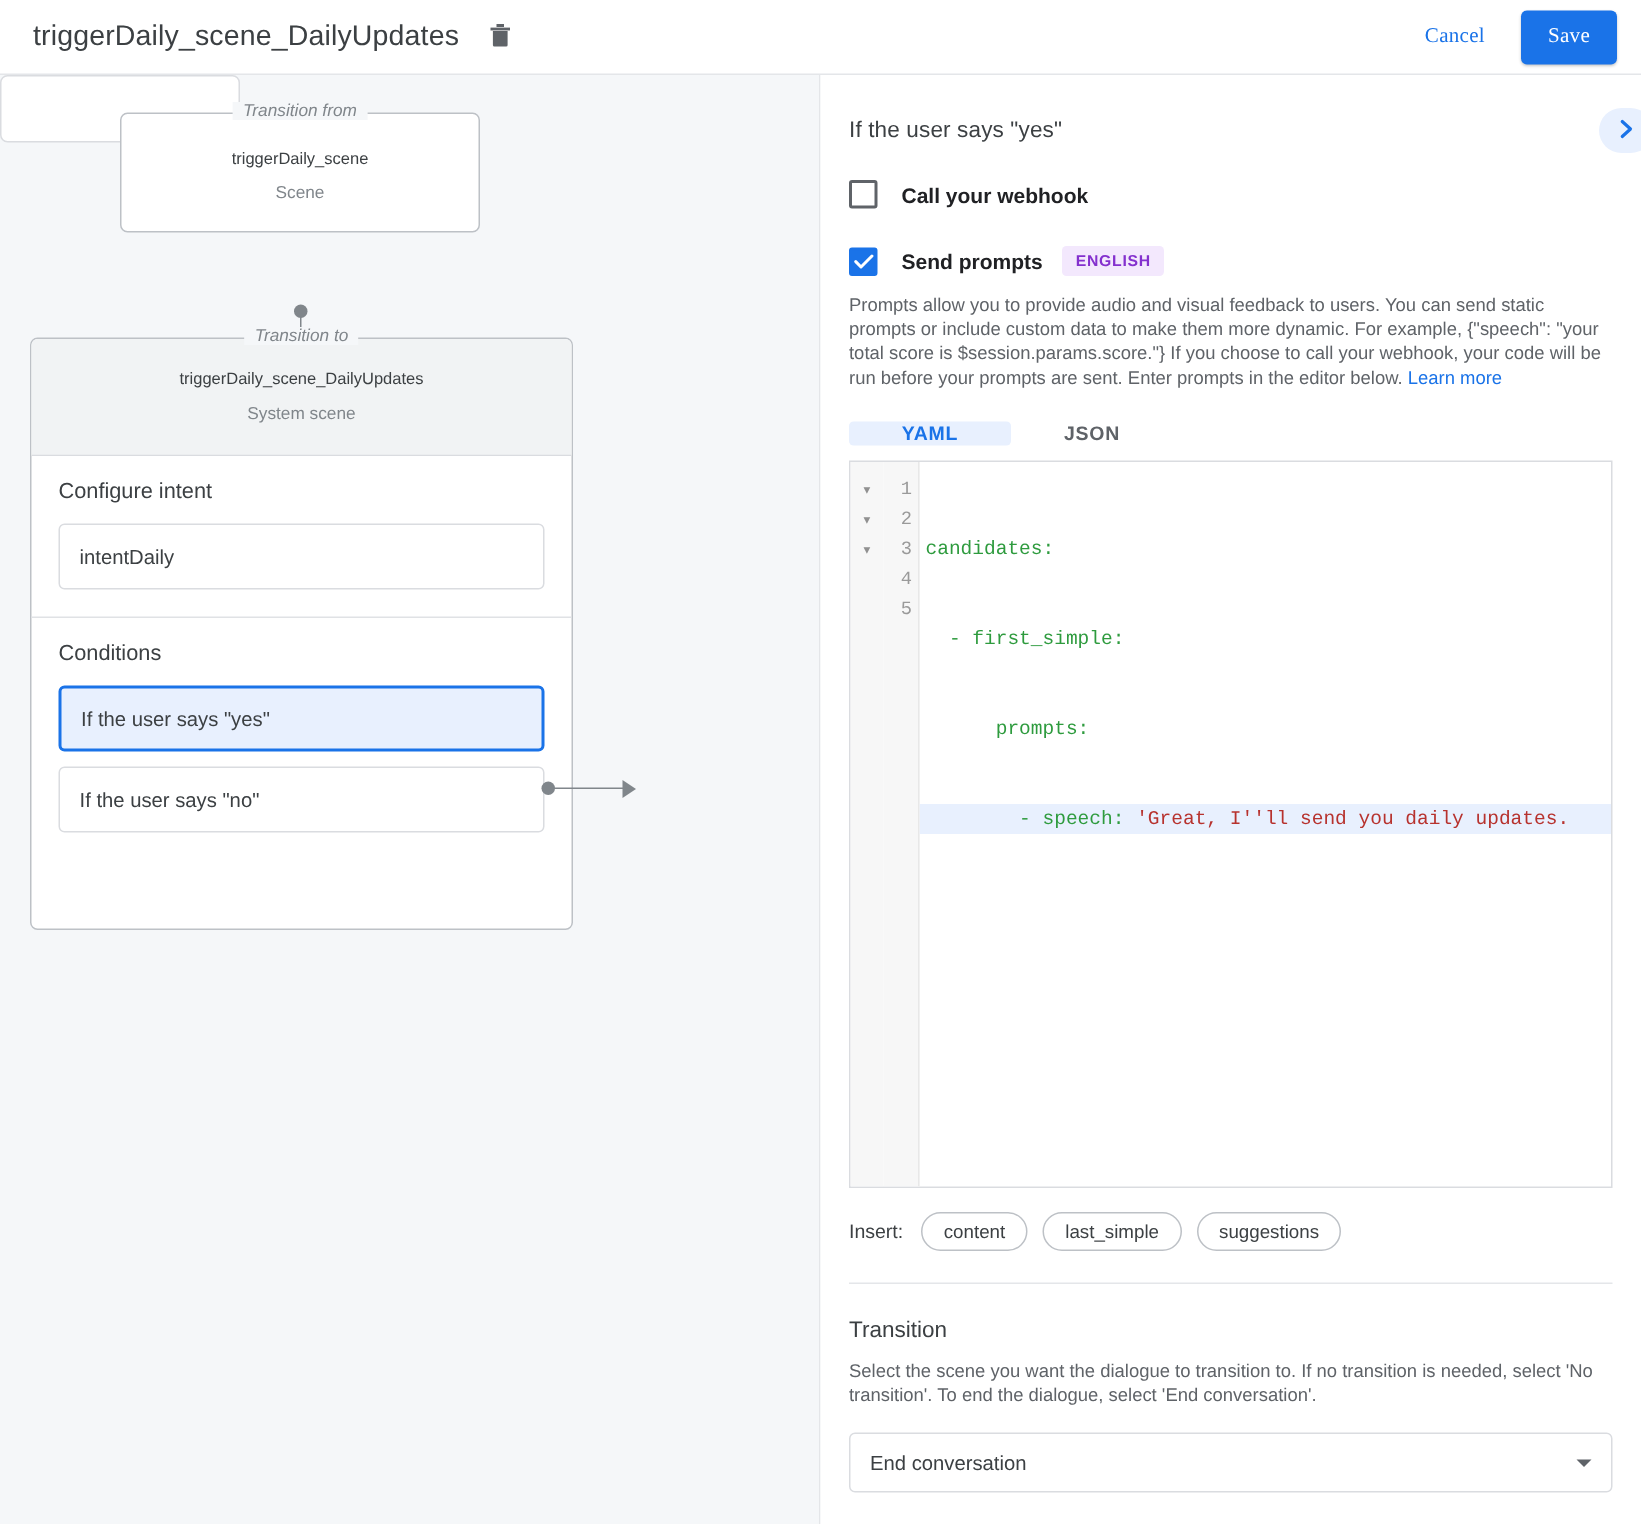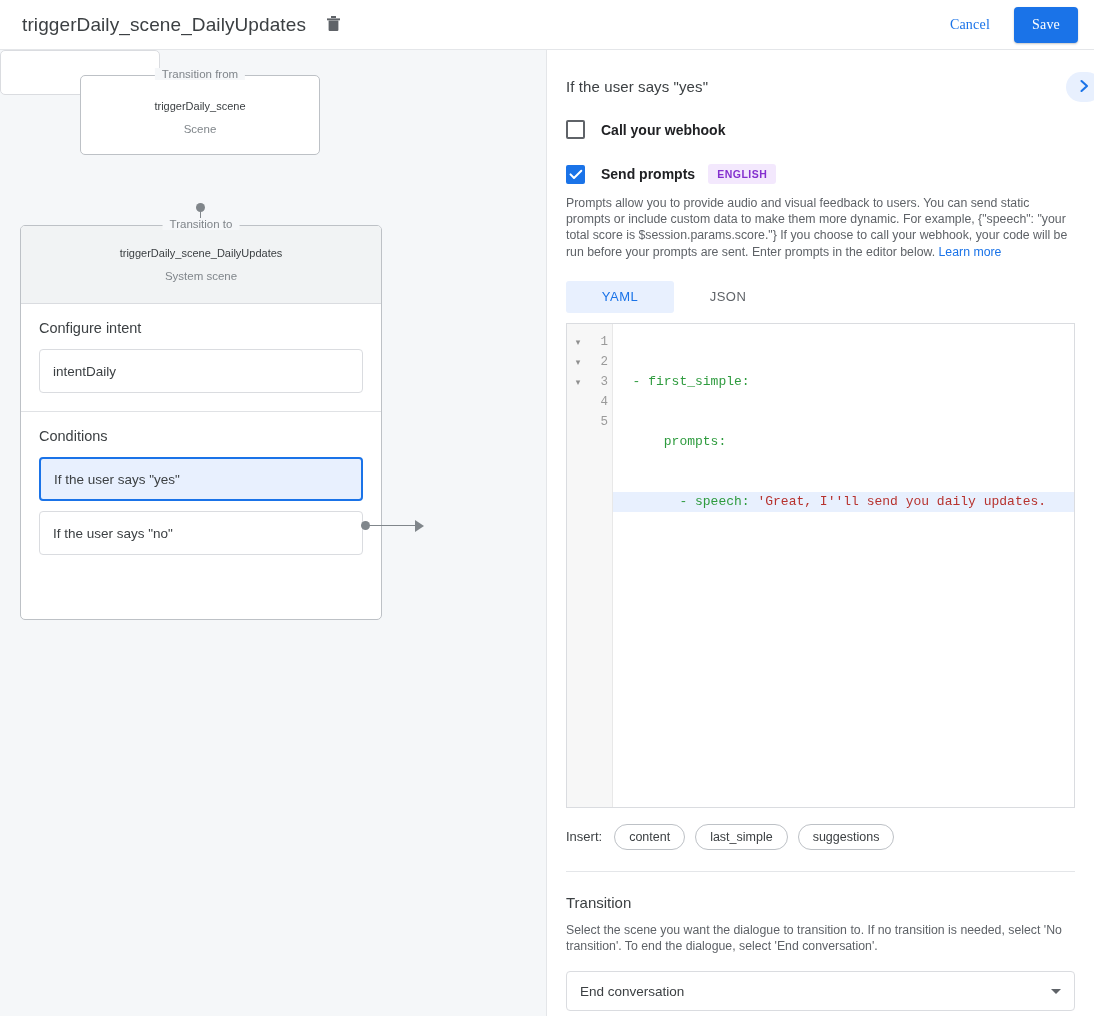--- a/index.html
+++ b/index.html
@@ -75,20 +75,21 @@
   }
   .node-legend {
     position: absolute;
     top: -8px; left: 50%;
     transform: translateX(-50%);
     background: #f5f7f9;
     padding: 0 7px;
     font-size: 11.5px;
     color: #80868b;
     white-space: nowrap;
+    font-style: italic;
   }
   .node-title {
     text-align: center;
     font-size: 11px;
     color: #3c4043;
     padding-top: 24px;
   }
   .node-sub {
     text-align: center;
     font-size: 11.5px;
@@ -257,23 +258,23 @@
     margin-top: 11px;
     font-size: 12.3px;
     line-height: 16.2px;
     color: #5f6368;
   }
   .help-text a { color: #1a73e8; text-decoration: none; cursor: pointer; }
 
   
   .tabs { display: flex; margin-top: 21px; }
   .tab {
-    width: 108px; height: 32px;
+    width: 108px; height: 16px;
     display: flex; align-items: center; justify-content: center;
-    font-size: 13px; font-weight: 400;
+    font-size: 13px; font-weight: 700;
     letter-spacing: .5px;
     color: #5f6368; cursor: pointer;
     border-radius: 3px;
   }
   .tab.active { background: #e8f0fe; color: #1a73e8; }
 
   
   .editor {
     margin-top: 10px;
     border: 1px solid #dadce0;
@@ -463,20 +464,21 @@
         <div></div>
       </div>
       <div class="gutter">
         <div>1</div>
         <div>2</div>
         <div>3</div>
         <div>4</div>
         <div>5</div>
       </div>
       <div class="code-area">
+        <div class="code-line"><span class="tok-key">candidates:</span><span class="tok-str"></span></div>
         <div class="code-line"><span class="tok-key">  - first_simple:</span><span class="tok-str"></span></div>
         <div class="code-line"><span class="tok-key">      prompts:</span><span class="tok-str"></span></div>
         <div class="code-line hl"><span class="tok-key">        - speech: </span><span class="tok-str">'Great, I''ll send you daily updates.</span></div>
         <div class="code-line"><span class="tok-key"></span></div>
       </div>
     </div>
 
     <div class="insert-row">
       <span class="insert-label">Insert:</span>
       <button class="chip">content</button>

